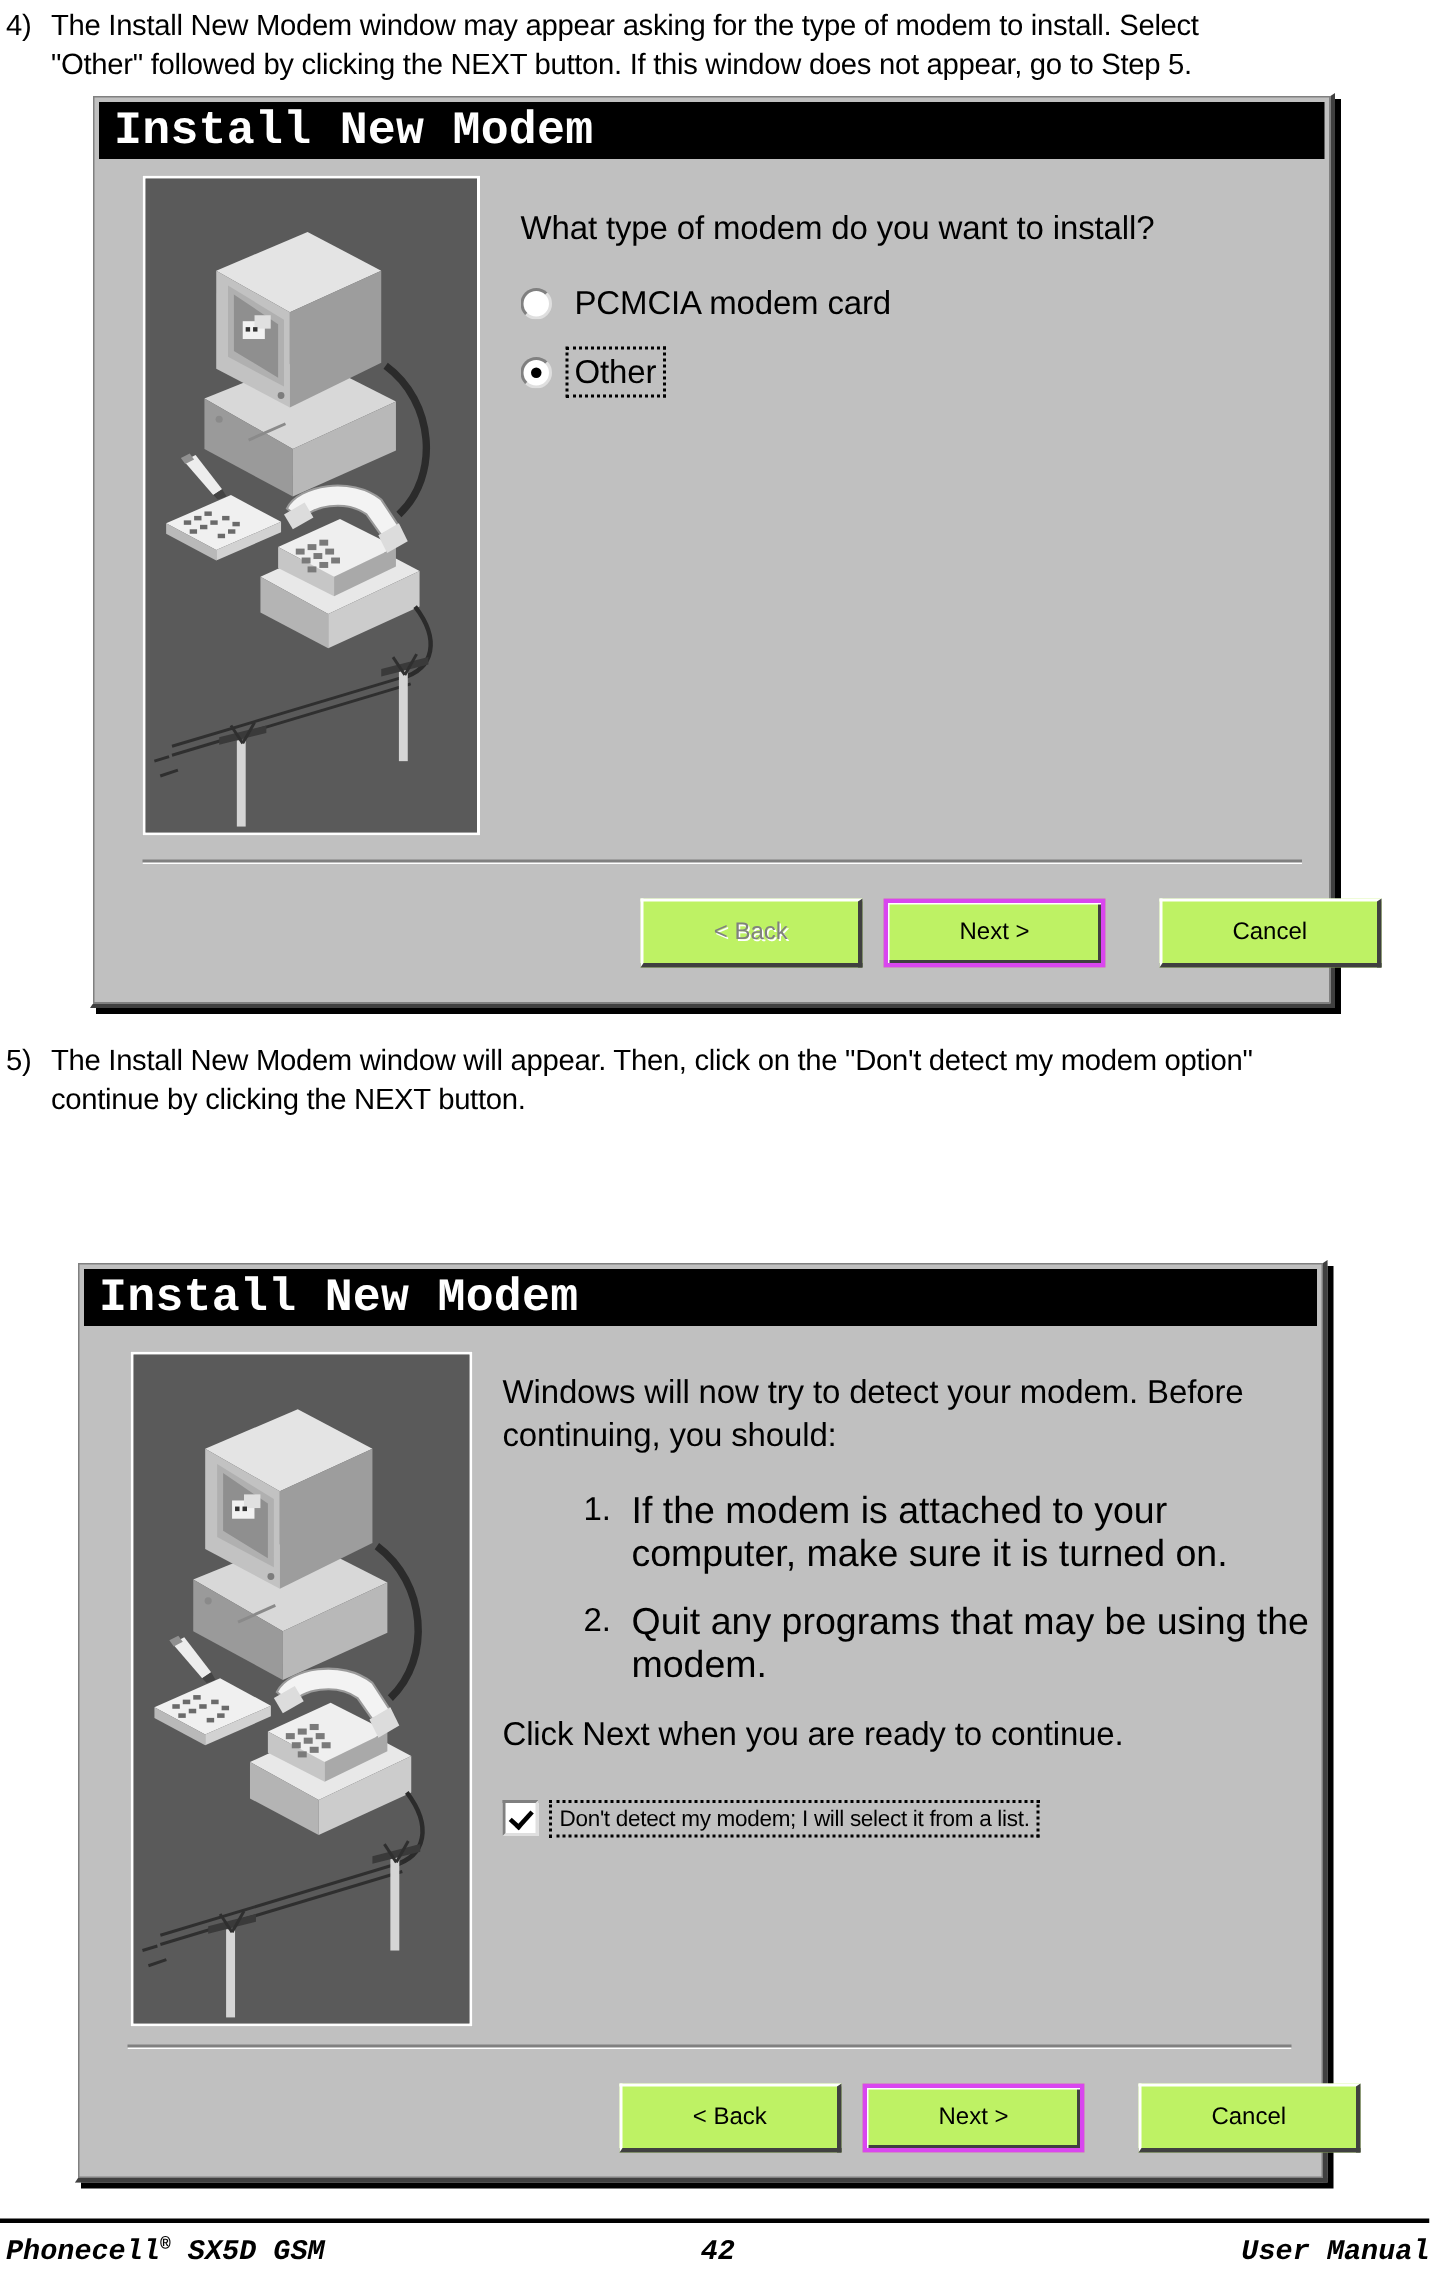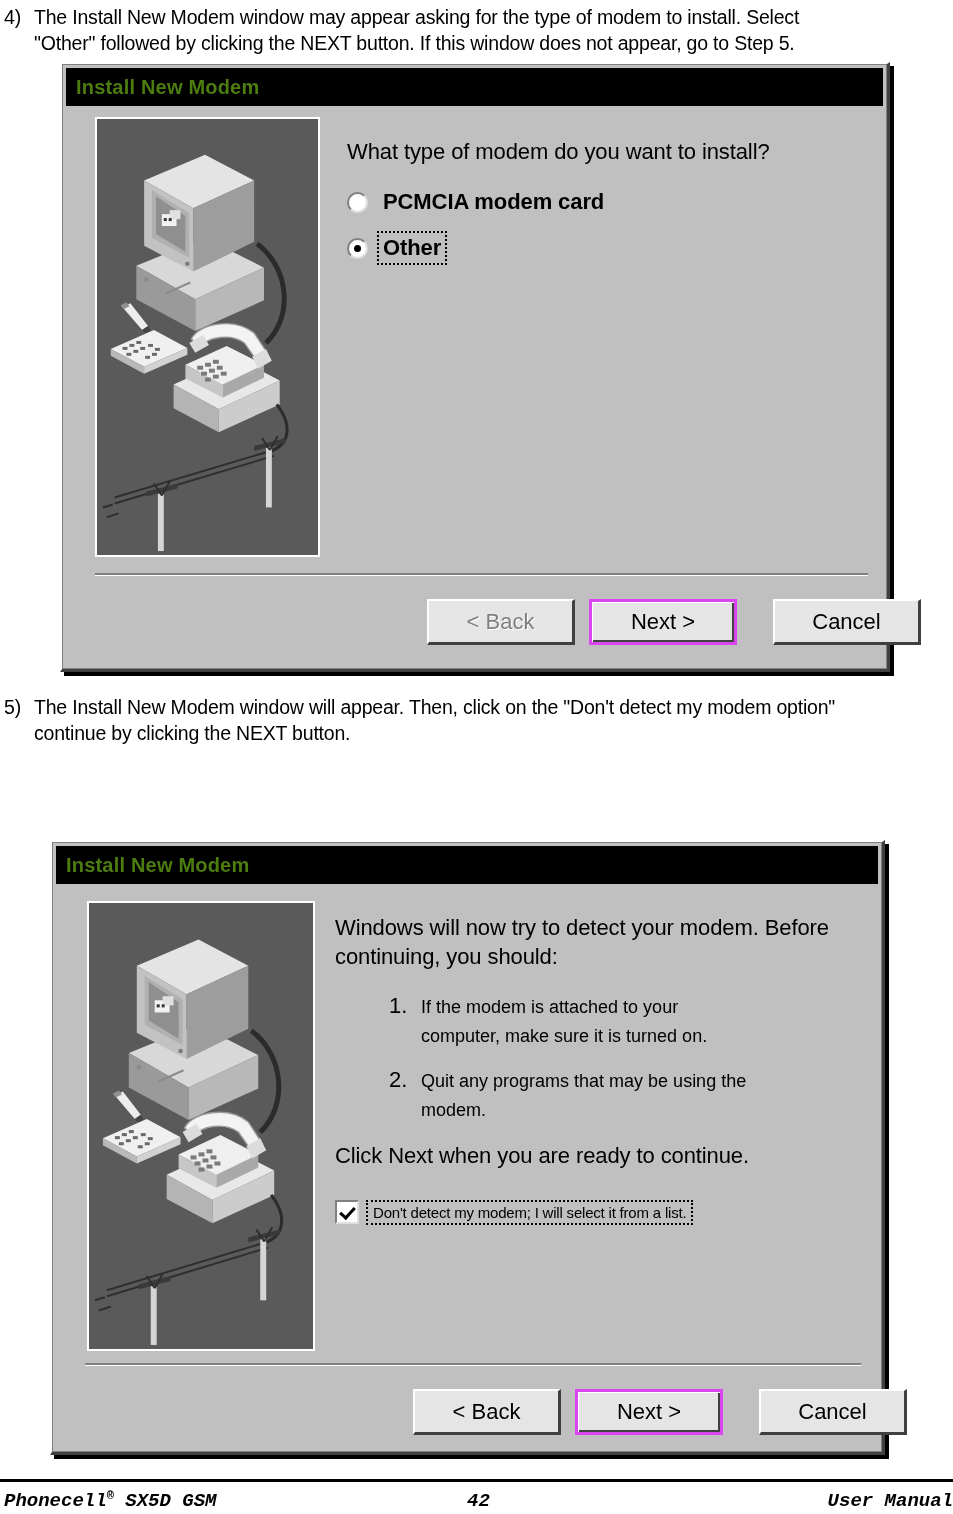--- a/index.html
+++ b/index.html
@@ -60,25 +60,25 @@
 
   .titlebar {
     height: 38px;
     background: #000000;
     display: flex;
     align-items: center;
     padding-left: 10px;
     box-sizing: border-box;
   }
   .titlebar-text {
-    color: #4d7c0f;
-    font-size: 20px;
+    color: #ffffff;
+    font-size: 31px;
     font-weight: bold;
     letter-spacing: 0.2px;
-    font-family: Liberation Sans, sans-serif;
+    font-family: Liberation Mono, monospace;
   }
 
   .dialog-body {
     position: absolute;
     left: 4px; right: 4px;
     top: 42px; bottom: 4px;
   }
 
   
   .illustration {
@@ -106,21 +106,20 @@
     color: #000;
     letter-spacing: -0.1px;
   }
   .dlg-line { display: block; white-space: nowrap; }
 
   
   .radio-row {
     display: flex;
     align-items: center;
     margin-top: 22px;
-    font-weight: bold;
   }
   .radio-row.second { margin-top: 18px; align-items: center; }
   .radio {
     width: 21px; height: 21px;
     border-radius: 50%;
     background: #ffffff;
     border: 2px solid #808080;
     border-right-color: #dfdfdf;
     border-bottom-color: #dfdfdf;
     box-sizing: border-box;
@@ -173,50 +172,50 @@
     font-size: 15px;
     letter-spacing: -0.2px;
     padding: 1px 4px;
     white-space: nowrap;
   }
 
   
   .sublist { margin-top: 22px; margin-left: 54px; }
   .sub-item { display: flex; margin-bottom: 16px; }
   .sub-num { width: 32px; flex: 0 0 32px; font-size: 22px; }
-  .sub-text { font-size: 18px; line-height: 29px; }
+  .sub-text { font-size: 25px; line-height: 29px; }
 
   
   .separator {
     position: absolute;
     height: 2px;
     background: #808080;
     border-bottom: 1px solid #ffffff;
   }
   #sep1 { left: 28px; right: 14px; top: 466px; }
   #sep2 { left: 28px; right: 16px; top: 478px; }
 
   
   .btnrow { position: absolute; display: flex; }
   #btnrow1 { left: 360px; top: 492px; }
   #btnrow2 { left: 356px; top: 504px; }
 
   .btn {
     width: 148px;
     height: 46px;
-    background: #e5e5e5;
+    background: #bef264;
     border-top: 2px solid #ffffff;
     border-left: 2px solid #ffffff;
     border-right: 3px solid #404040;
     border-bottom: 3px solid #404040;
     box-sizing: border-box;
     display: flex;
     align-items: center;
     justify-content: center;
-    font-size: 22px;
+    font-size: 16px;
     letter-spacing: 0px;
     font-family: "Liberation Sans", sans-serif;
     color: #000;
     margin-right: 14px;
     position: relative;
   }
   .btn:last-child { margin-right: 0; }
   .btn.disabled { color: #808080; text-shadow: 1px 1px 0 #ffffff; }
   .btn.default {
     border: 3px solid #d946ef;

